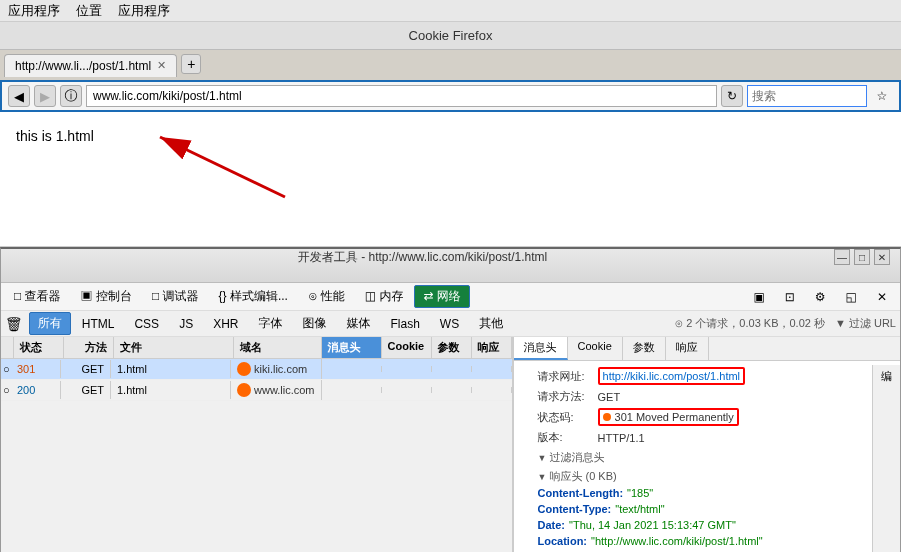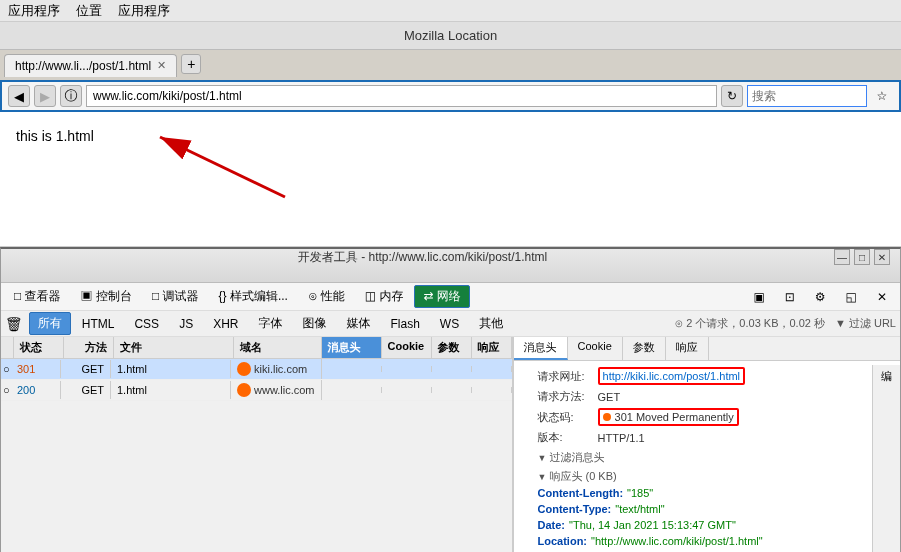--- a/index.html
+++ b/index.html
@@ -279,21 +279,21 @@
 </head>
 <body>
 
 <div class="menu-bar">
   <span>应用程序</span>
   <span>位置</span>
   <span>应用程序</span>
 </div>
 
 <div class="title-bar">
-  <span>Mozilla Location</span>
+  <span>Cookie Firefox</span>
 </div>
 
 <div class="browser-tabs">
   <div class="tab">
     <span>http://www.li.../post/1.html</span>
     <span class="tab-close">✕</span>
   </div>
   <div class="new-tab-btn">+</div>
 </div>
 

